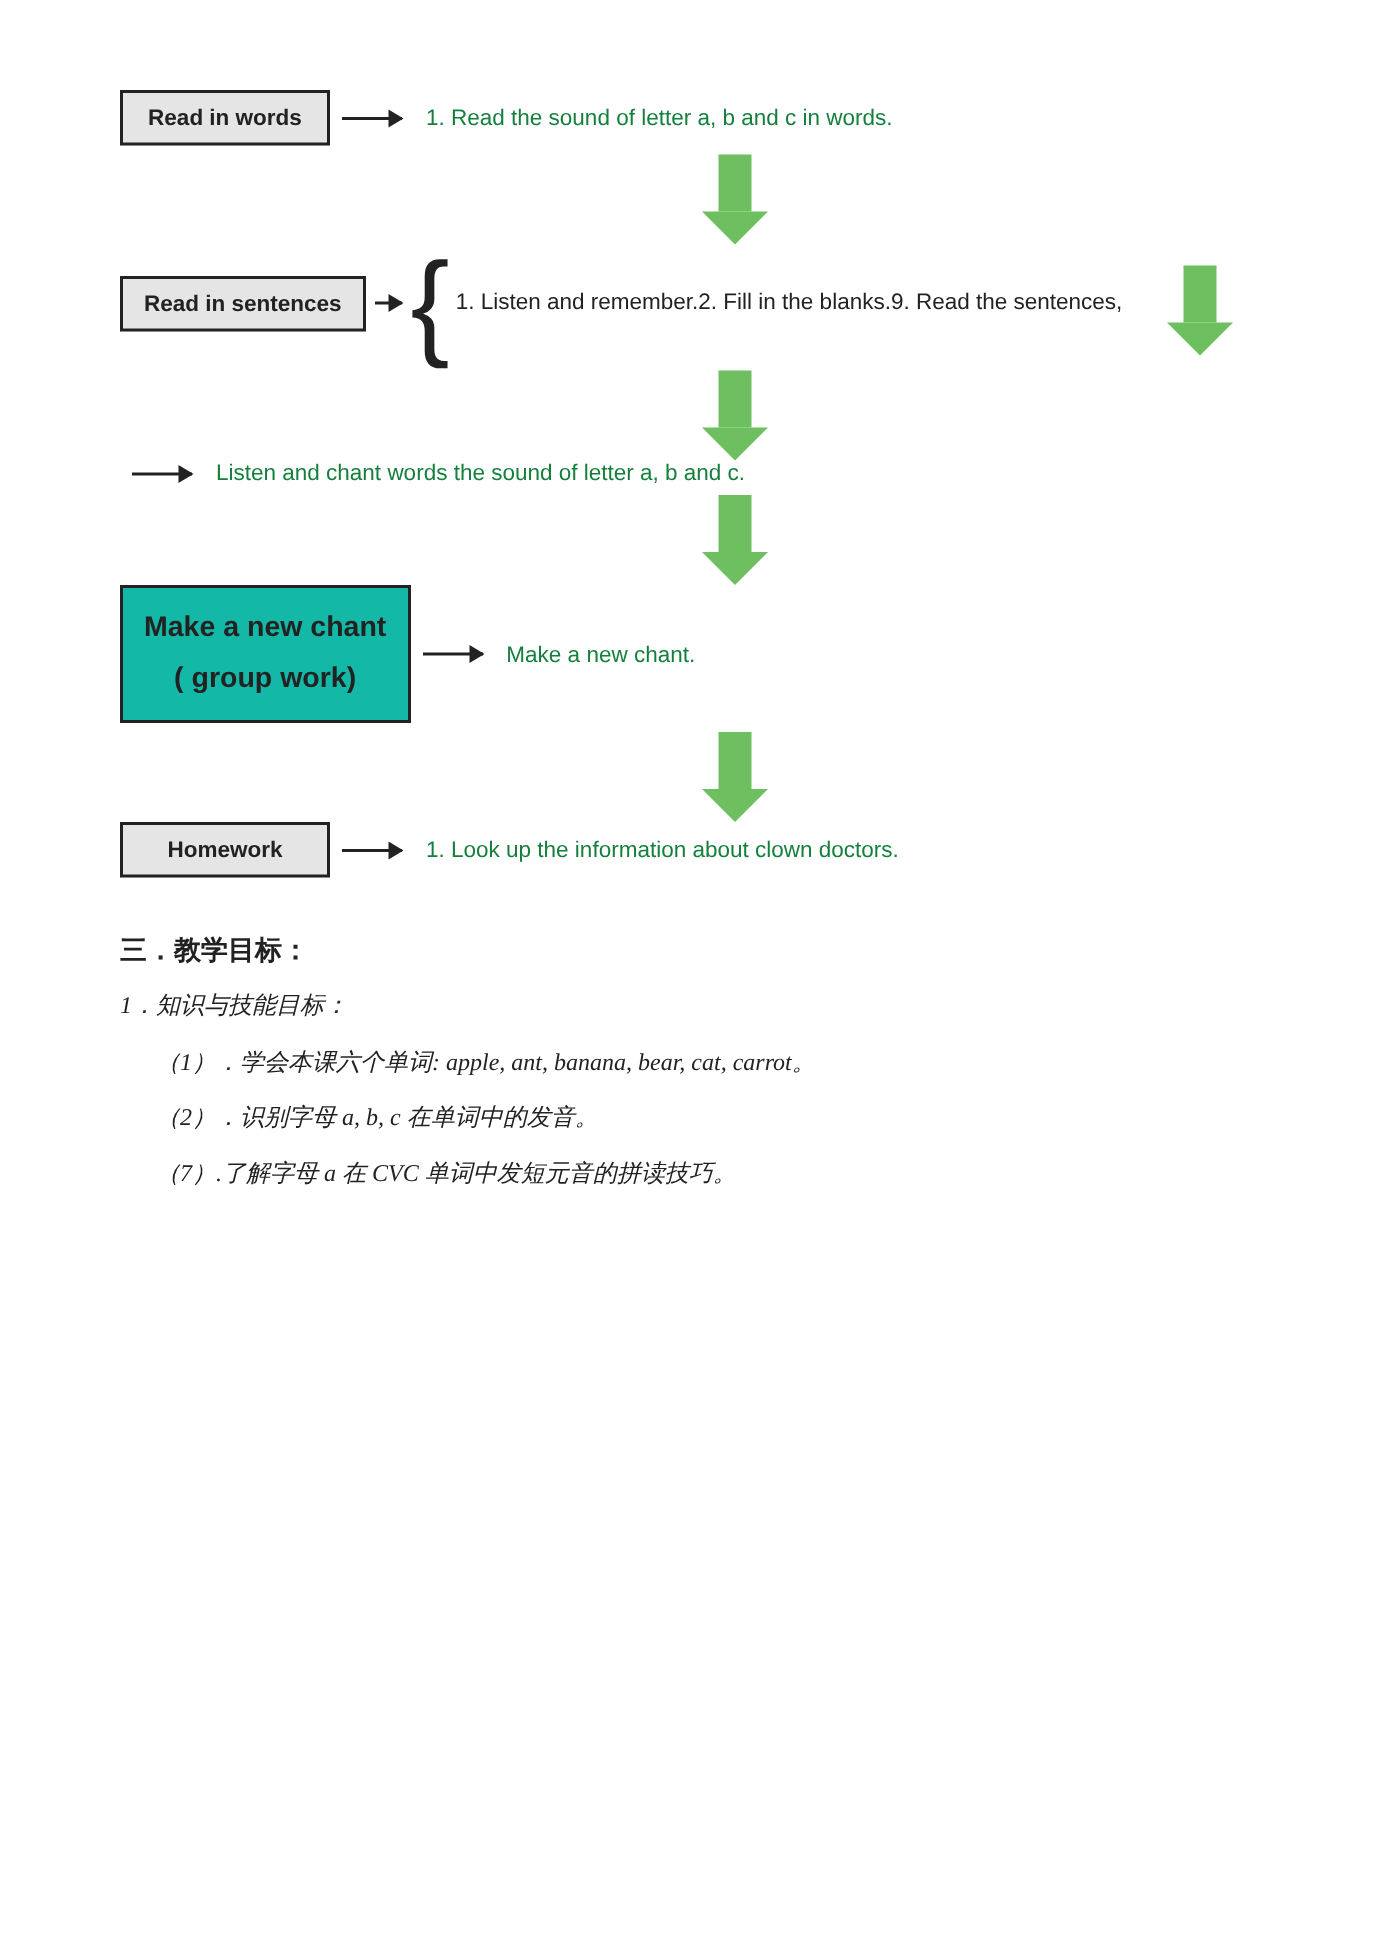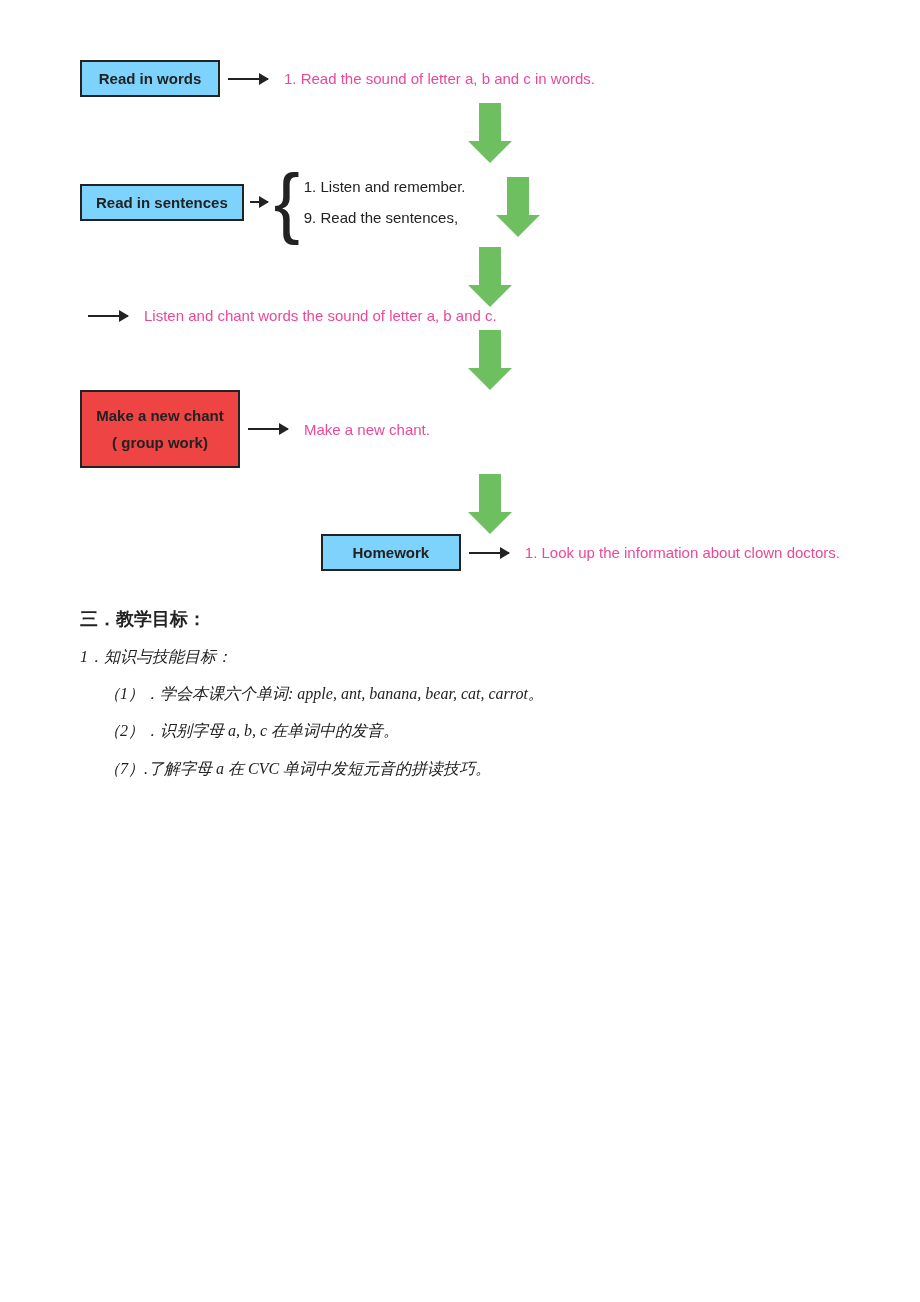--- a/index.html
+++ b/index.html
@@ -21,32 +21,32 @@
 
     .box {
       border: 2px solid #222;
       padding: 8px 14px;
       font-weight: bold;
       font-family: Arial, sans-serif;
       font-size: 15px;
       white-space: nowrap;
       min-width: 140px;
       text-align: center;
-      background: #7dd3fc;
+      background: #e5e5e5;
     }
 
     .box-tall {
       border: 2px solid #222;
       padding: 10px 14px;
       font-weight: bold;
       font-family: Arial, sans-serif;
-      font-size: 15px;
+      font-size: 19px;
       min-width: 160px;
       text-align: center;
-      background: #ef4444;
+      background: #14b8a6;
       line-height: 1.8;
     }
 
     .arrow-down-green {
       display: flex;
       flex-direction: column;
       align-items: center;
       margin: 4px 0 4px 60px;
     }
 
@@ -60,21 +60,21 @@
       width: 0;
       height: 0;
       border-left: 22px solid transparent;
       border-right: 22px solid transparent;
       border-top: 22px solid #6dbf5f;
     }
 
     .desc-text {
       font-family: Arial, sans-serif;
       font-size: 15px;
-      color: #ec4899;
+      color: #15803d;
       margin-left: 8px;
     }
 
     .desc-list-item {
       font-family: Arial, sans-serif;
       font-size: 15px;
       color: #222;
       line-height: 2.1;
     }
 
@@ -178,22 +178,23 @@
     <div class="box" style="align-self:center;">Read in sentences</div>
 
     <div style="display:flex;align-items:center;margin:0 6px;">
       <div style="width:18px;height:2px;background:#222;position:relative;">
         <div style="position:absolute;right:-1px;top:-5px;border-top:6px solid transparent;border-bottom:6px solid transparent;border-left:10px solid #222;"></div>
       </div>
     </div>
 
     <div style="display:flex;align-items:center;">
       <span style="font-size:78px;font-weight:100;color:#222;font-family:Arial,sans-serif;line-height:1;margin-right:4px;align-self:center;">{</span>
-      <div style="display:flex;flex-direction:column;justify-content:center;">
+      <div style="display:flex;flex-direction:row;justify-content:center;">
         <span class="desc-list-item">1. Listen and remember.</span>
+        <span class="desc-list-item">2. Fill in the blanks.</span>
         <span class="desc-list-item">9. Read the sentences,</span>
       </div>
     </div>
 
     <div class="arrow-down-green-right" style="margin-left:30px;align-self:center;">
       <div class="shaft"></div>
       <div class="head"></div>
     </div>
   </div>
 
@@ -223,21 +224,21 @@
       <div class="arrow-right-big-line"></div>
     </div>
     <span class="desc-text">Make a new chant.</span>
   </div>
 
   <div class="arrow-down-green" style="margin-top:6px;margin-bottom:0;">
     <div class="shaft"></div>
     <div class="head"></div>
   </div>
 
-  <div class="flow-row" style="margin-top:0;margin-bottom:0;justify-content:flex-end;">
+  <div class="flow-row" style="margin-top:0;margin-bottom:0;">
     <div class="box">Homework</div>
     <div class="arrow-right-big">
       <div class="arrow-right-big-line"></div>
     </div>
     <span class="desc-text">1. Look up the information about clown doctors.</span>
   </div>
 
 </div>
 
 <div class="section-title">三．教学目标：</div>

